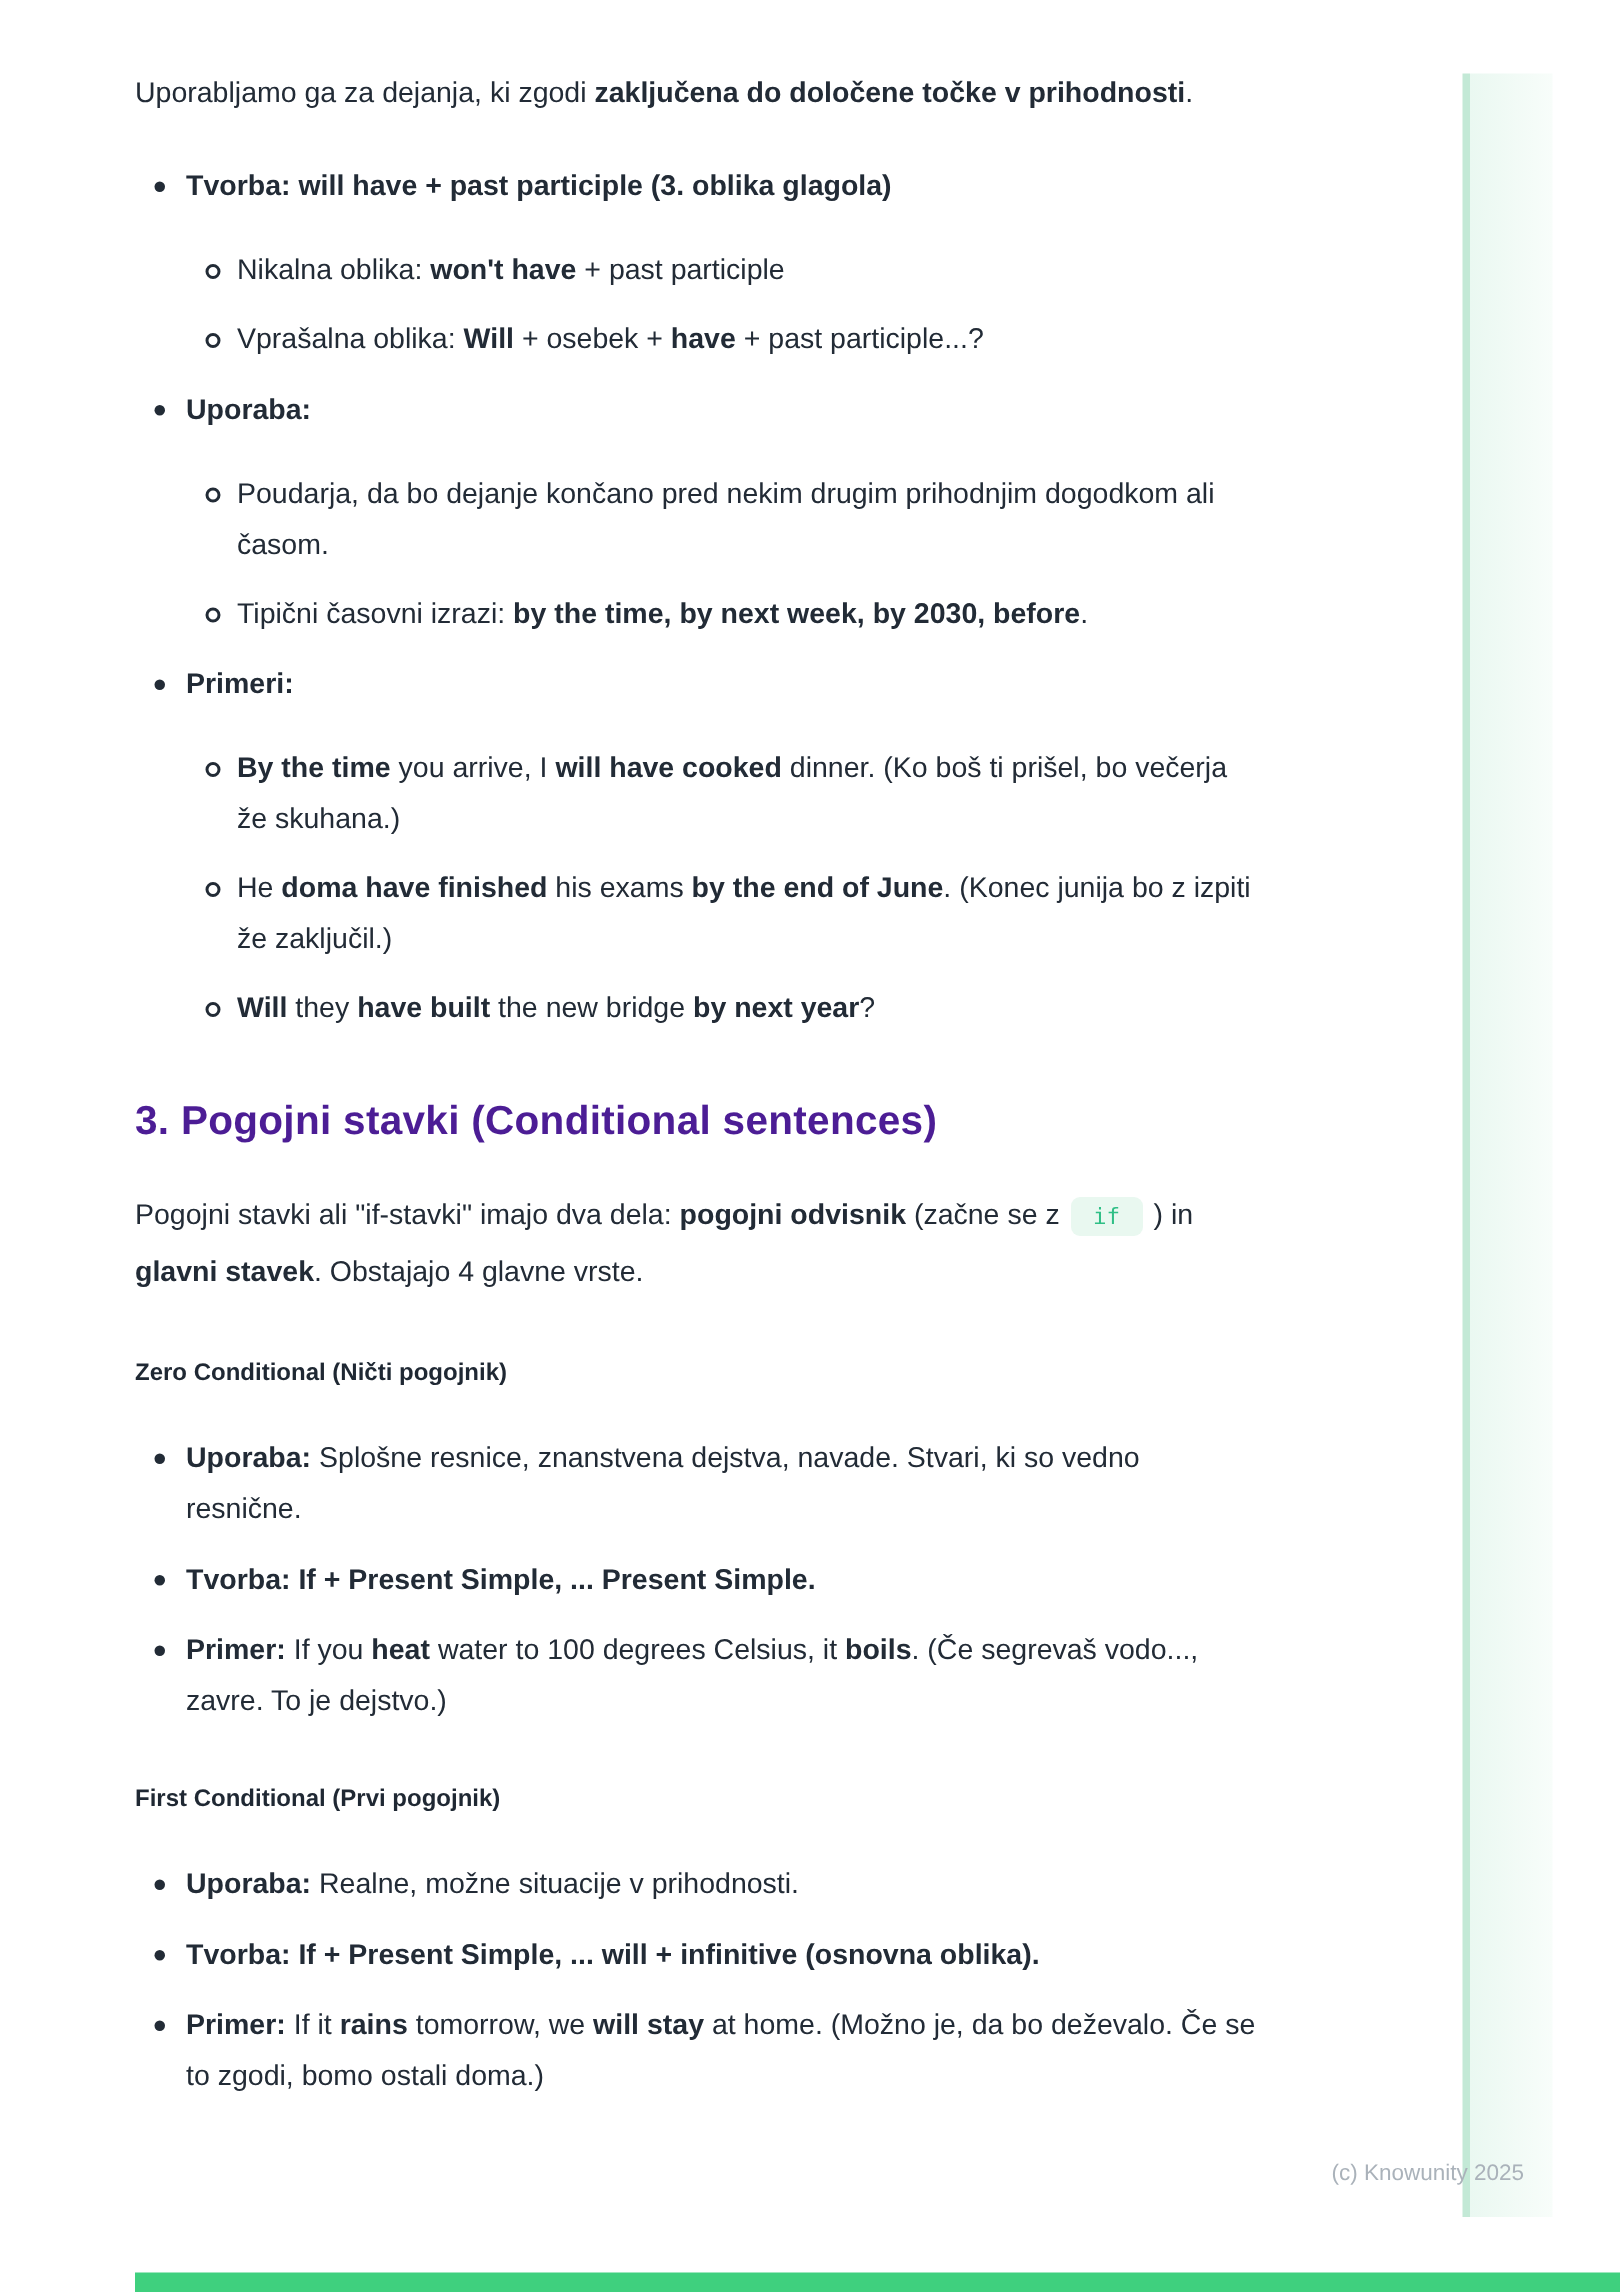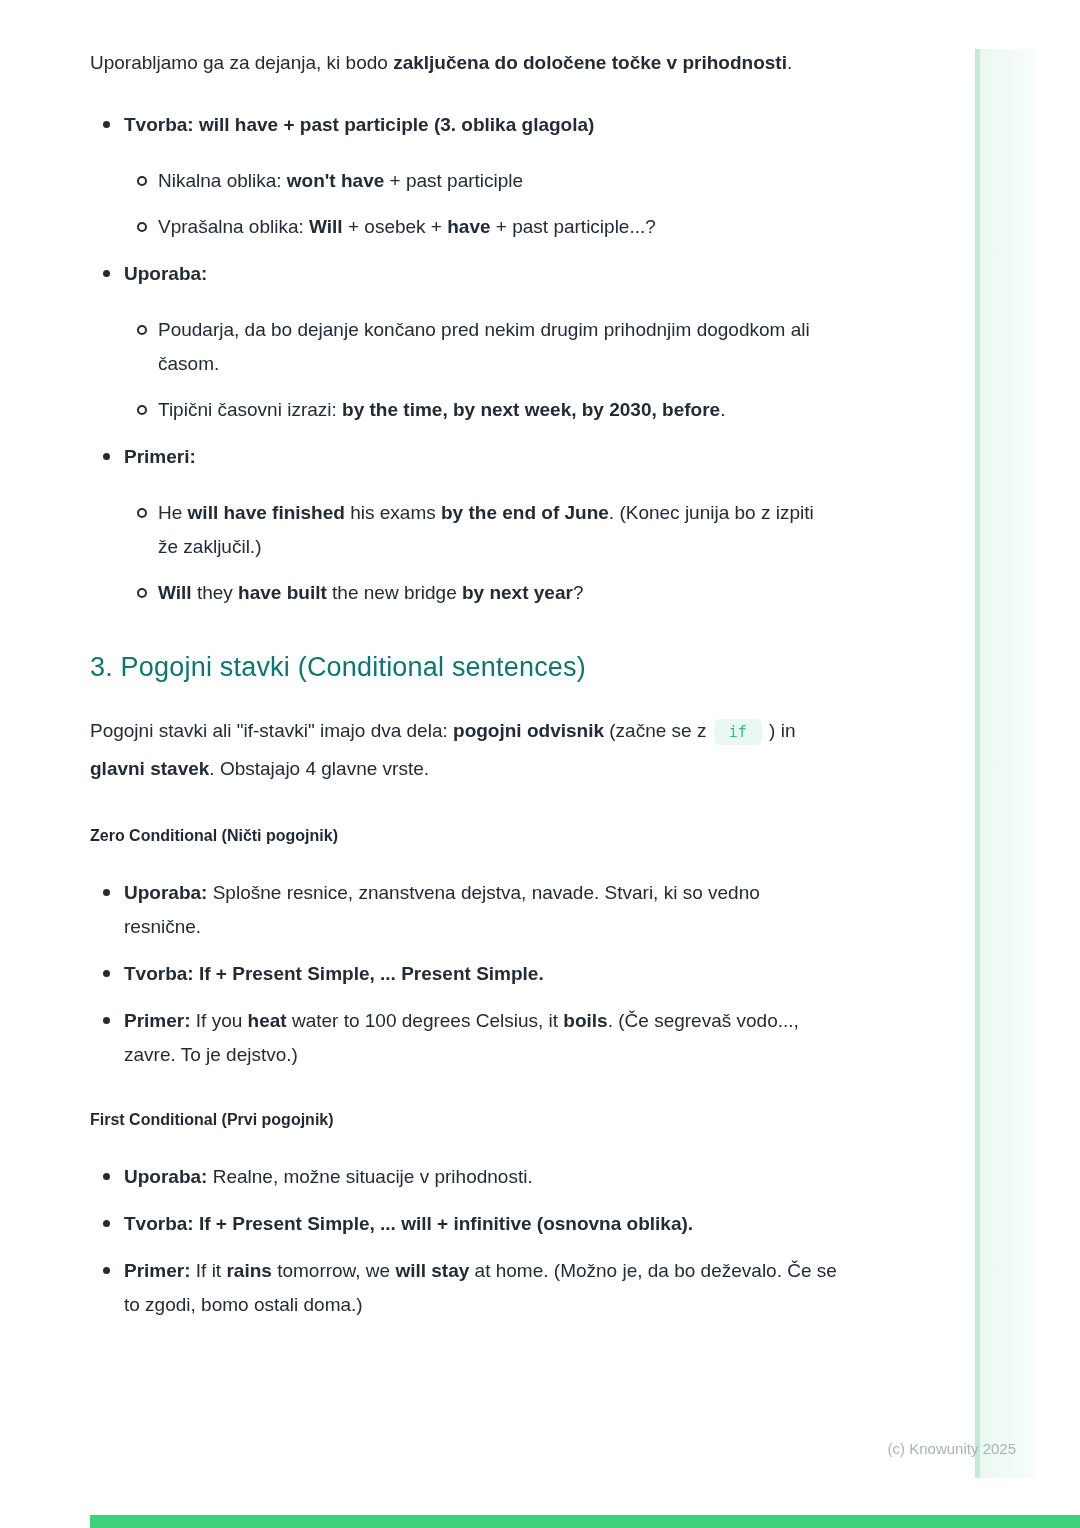--- a/index.html
+++ b/index.html
@@ -20,22 +20,22 @@
   .code-chip{
     display:inline-block;
     font-family:"DejaVu Sans Mono","Liberation Mono",monospace;
     font-size:15px;line-height:22px;
     padding:2px 15px;margin:0 2px;
     border-radius:6px;
     background:#e9f8f0;color:#2fbf86;
     vertical-align:baseline;
   }
   h2.section{
-    font-size:27px;line-height:34px;font-weight:400;
-    color:#0f766e;margin:40px 0 28px 0;letter-spacing:0.2px;
+    font-size:27px;line-height:34px;font-weight:700;
+    color:#4c1d95;margin:40px 0 28px 0;letter-spacing:0.2px;
   }
   h3.sub{
     font-size:16px;line-height:28px;font-weight:700;
     color:#1f2833;margin:34px 0 26px 0;
   }
   ul.l1,ul.l2{list-style:none;margin:0;padding:0;}
   ul.l1{margin:0 0 34px 0;}
   ul.l1 > li{margin-bottom:13px;}
   ul.l2{margin:22px 0 8px 0;}
   ul.l2 > li{margin-bottom:12px;}
@@ -64,32 +64,33 @@
   }
   .bottom-bar{
     position:absolute;left:90px;right:0;bottom:0;height:13px;
     z-index:3;
   }
 </style>
 </head>
 <body>
 
 <div class="content">
-    <p class="para justify"><span>Uporabljamo ga za dejanja, ki bodo </span><span class="b">zaključena do določene točke v prihodnosti</span><span>.</span></p>
+    <p class="para justify"><span>Uporabljamo ga za dejanja, ki zgodi </span><span class="b">zaključena do določene točke v prihodnosti</span><span>.</span></p>
     <ul class="l1">
       <li><span class="b">Tvorba: will have + past participle (3. oblika glagola)</span><ul class="l2">
           <li><span>Nikalna oblika: </span><span class="b">won't have</span><span> + past participle</span></li>
           <li><span>Vprašalna oblika: </span><span class="b">Will</span><span> + osebek + </span><span class="b">have</span><span> + past participle...?</span></li>
         </ul></li>
       <li><span class="b">Uporaba:</span><ul class="l2">
           <li><span>Poudarja, da bo dejanje končano pred nekim drugim prihodnjim dogodkom ali časom.</span></li>
           <li><span>Tipični časovni izrazi: </span><span class="b">by the time, by next week, by 2030, before</span><span>.</span></li>
         </ul></li>
       <li><span class="b">Primeri:</span><ul class="l2">
-          <li><span>He </span><span class="b">will have finished</span><span> his exams </span><span class="b">by the end of June</span><span>. (Konec junija bo z izpiti že zaključil.)</span></li>
+          <li><span class="b">By the time</span><span> you arrive, I </span><span class="b">will have cooked</span><span> dinner. (Ko boš ti prišel, bo večerja že skuhana.)</span></li>
+          <li><span>He </span><span class="b">doma have finished</span><span> his exams </span><span class="b">by the end of June</span><span>. (Konec junija bo z izpiti že zaključil.)</span></li>
           <li><span class="b">Will</span><span> they </span><span class="b">have built</span><span> the new bridge </span><span class="b">by next year</span><span>?</span></li>
         </ul></li>
     </ul>
     <h2 class="section">3. Pogojni stavki (Conditional sentences)</h2>
     <p class="para"><span>Pogojni stavki ali "if-stavki" imajo dva dela: </span><span class="b">pogojni odvisnik</span><span> (začne se z </span><span class="code-chip">if</span><span> ) in </span><span class="b">glavni stavek</span><span>. Obstajajo 4 glavne vrste.</span></p>
     <h3 class="sub">Zero Conditional (Ničti pogojnik)</h3>
     <ul class="l1">
       <li><span class="b">Uporaba:</span><span> Splošne resnice, znanstvena dejstva, navade. Stvari, ki so vedno resnične.</span></li>
       <li><span class="b">Tvorba: If + Present Simple, ... Present Simple.</span></li>
       <li><span class="b">Primer:</span><span> If you </span><span class="b">heat</span><span> water to 100 degrees Celsius, it </span><span class="b">boils</span><span>. (Če segrevaš vodo..., zavre. To je dejstvo.)</span></li>

